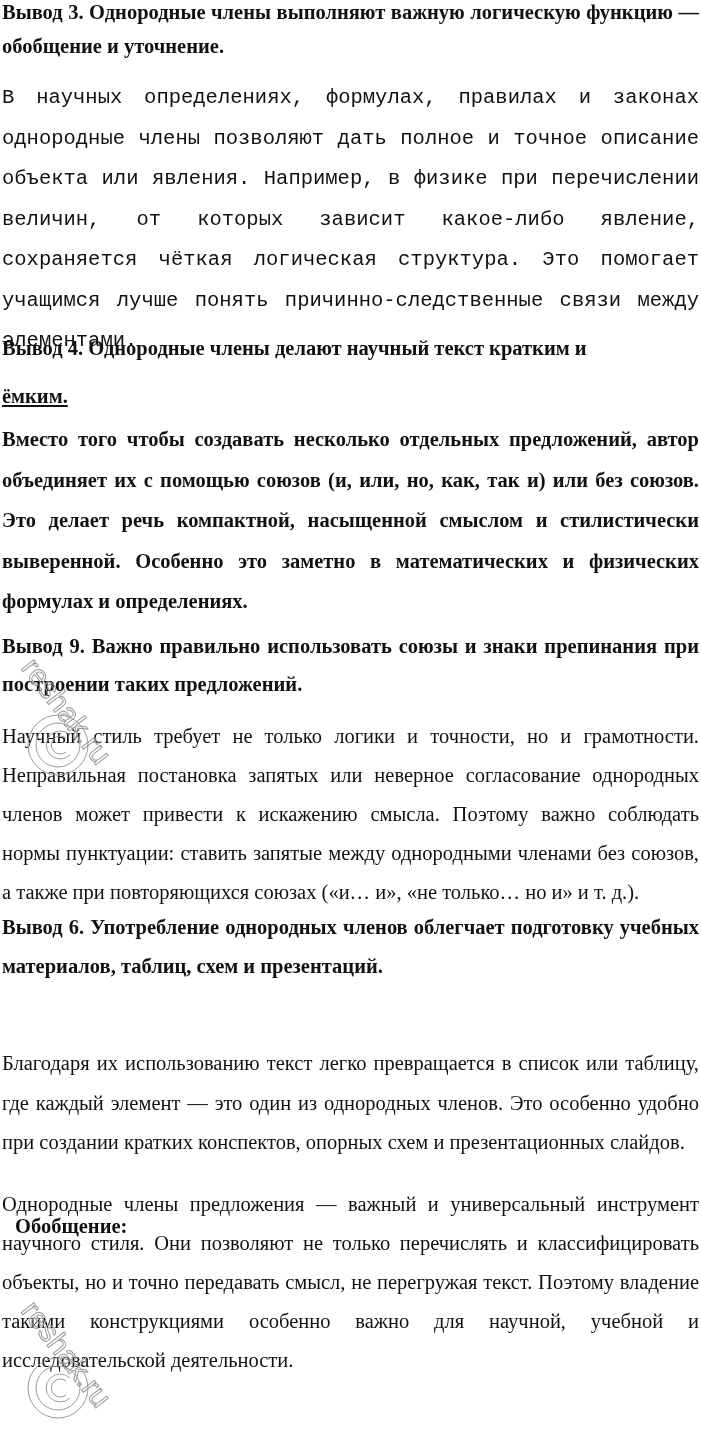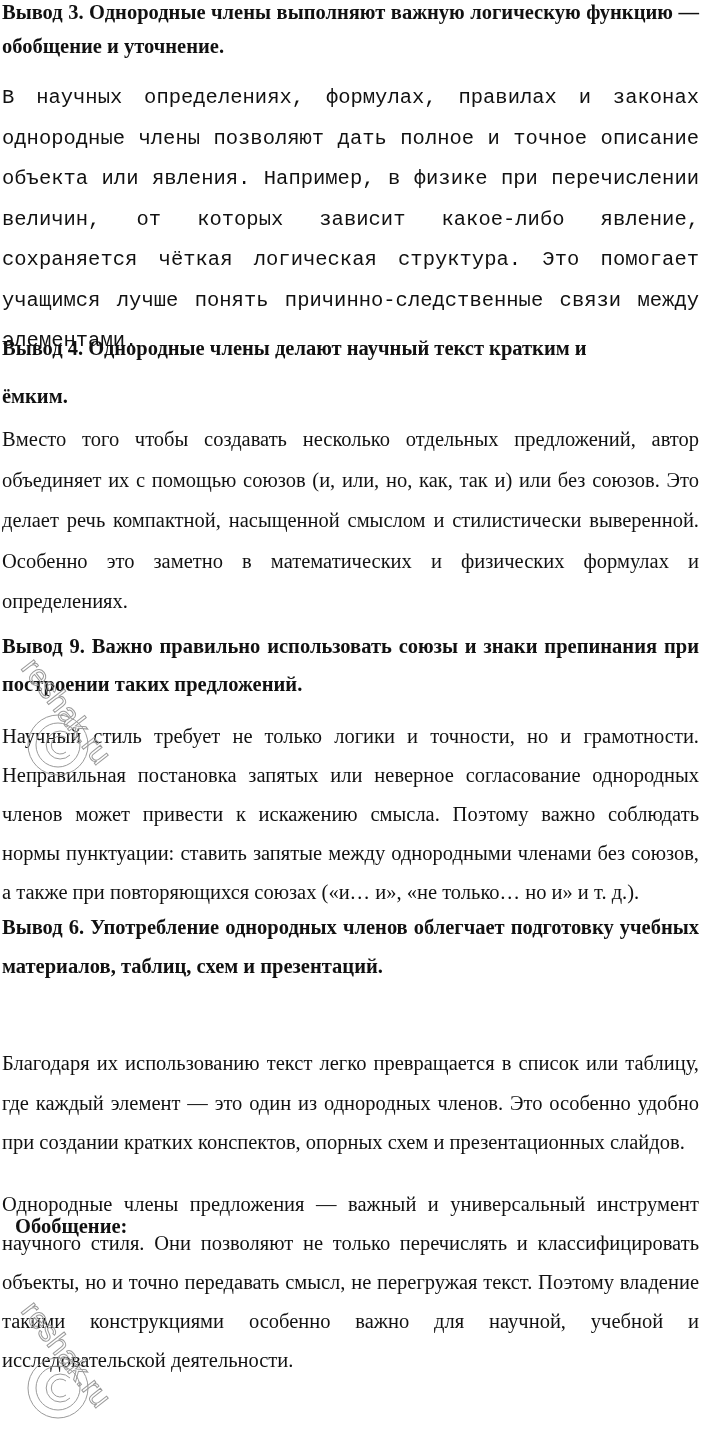--- a/index.html
+++ b/index.html
@@ -46,22 +46,22 @@
   </style>
 </head>
 <body>
 
 <div class="doc">
 
   <p class="blk h" style="top:-5px; line-height:34px;">Вывод 3. Однородные члены выполняют важную логическую функцию — обобщение и уточнение.</p>
   <p class="blk p" style="top:78px; line-height:40.5px;font-family:Liberation Mono, monospace;">В научных определениях, формулах, правилах и законах однородные члены позволяют дать полное и точное описание объекта или явления. Например, в физике при перечислении величин, от которых зависит какое-либо явление, сохраняется чёткая логическая структура. Это помогает учащимся лучше понять причинно-следственные связи между элементами.</p>
 
   <p class="blk h" style="top:331px; line-height:34px; text-align:center;">Вывод 4. Однородные члены делают научный текст кратким и</p>
-  <p class="blk h" style="top:379px; line-height:34px; text-align:left;">ёмким.</p>
-  <p class="blk p" style="top:419px; line-height:40.5px;">Вместо того чтобы создавать несколько отдельных предложений, автор объединяет их с помощью союзов (и, или, но, как, так и) или без союзов. Это делает речь компактной, насыщенной смыслом и стилистически выверенной. Особенно это заметно в математических и физических формулах и определениях.</p>
+  <p class="blk h" style="top:379px; line-height:34px; text-align:left;text-decoration:underline;">ёмким.</p>
+  <p class="blk p" style="top:419px; line-height:40.5px;font-weight:bold;">Вместо того чтобы создавать несколько отдельных предложений, автор объединяет их с помощью союзов (и, или, но, как, так и) или без союзов. Это делает речь компактной, насыщенной смыслом и стилистически выверенной. Особенно это заметно в математических и физических формулах и определениях.</p>
 
   <p class="blk h" style="top:627px; line-height:38px;">Вывод 9. Важно правильно использовать союзы и знаки препинания при построении таких предложений.</p>
   <p class="blk p" style="top:717px; line-height:39px;">Научный стиль требует не только логики и точности, но и грамотности. Неправильная постановка запятых или неверное согласование однородных членов может привести к искажению смысла. Поэтому важно соблюдать нормы пунктуации: ставить запятые между однородными членами без союзов, а также при повторяющихся союзах («и… и», «не только… но и» и т. д.).</p>
 
   <p class="blk h" style="top:908px; line-height:39px;">Вывод 6. Употребление однородных членов облегчает подготовку учебных материалов, таблиц, схем и презентаций.</p>
   <p class="blk p" style="top:1044px; line-height:39.5px;font-family:Liberation Serif, serif;">Благодаря их использованию текст легко превращается в список или таблицу, где каждый элемент — это один из однородных членов. Это особенно удобно при создании кратких конспектов, опорных схем и презентационных слайдов.</p>
 
   <p class="blk h" style="top:1209px; line-height:34px;margin-left:13px;">Обобщение:</p>
   <p class="blk p" style="top:1185px; line-height:39px;">Однородные члены предложения — важный и универсальный инструмент научного стиля. Они позволяют не только перечислять и классифицировать объекты, но и точно передавать смысл, не перегружая текст. Поэтому владение такими конструкциями особенно важно для научной, учебной и исследовательской деятельности.</p>
 </div>

